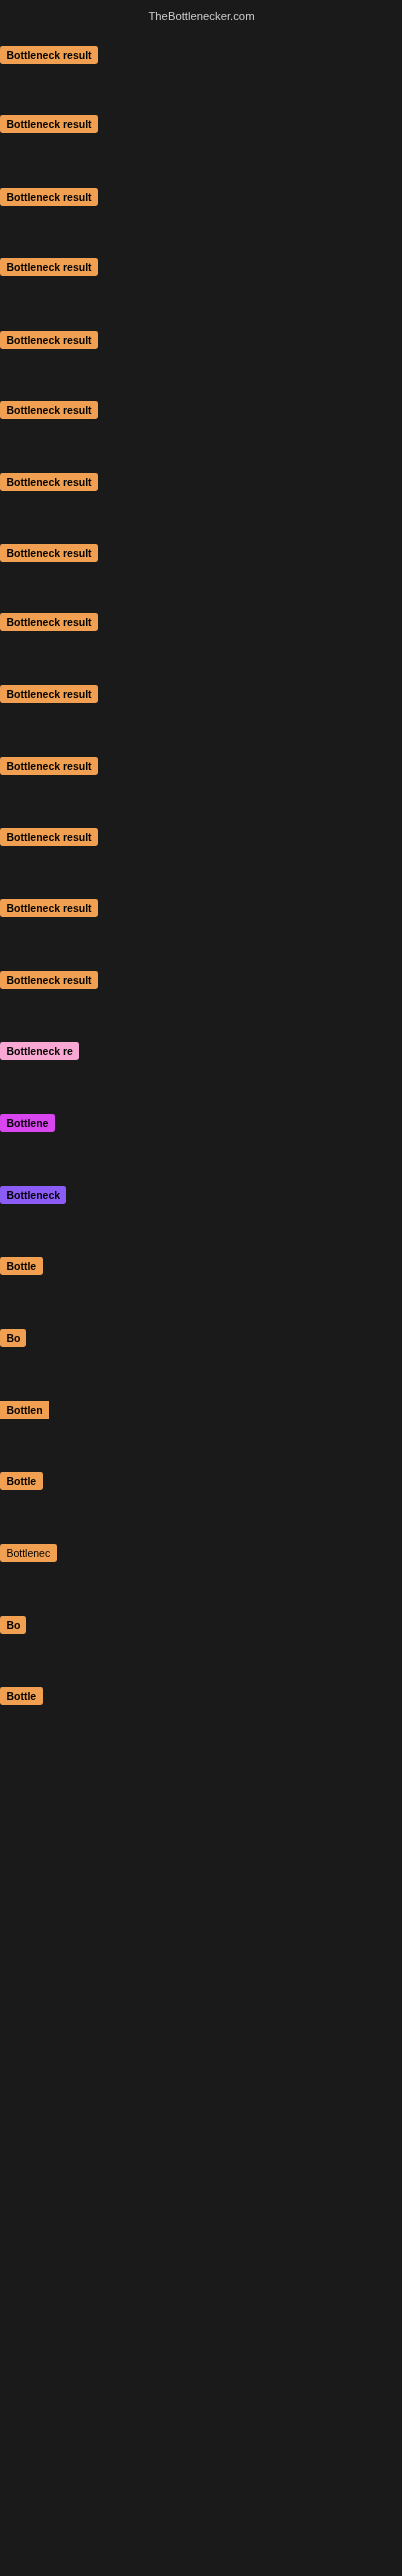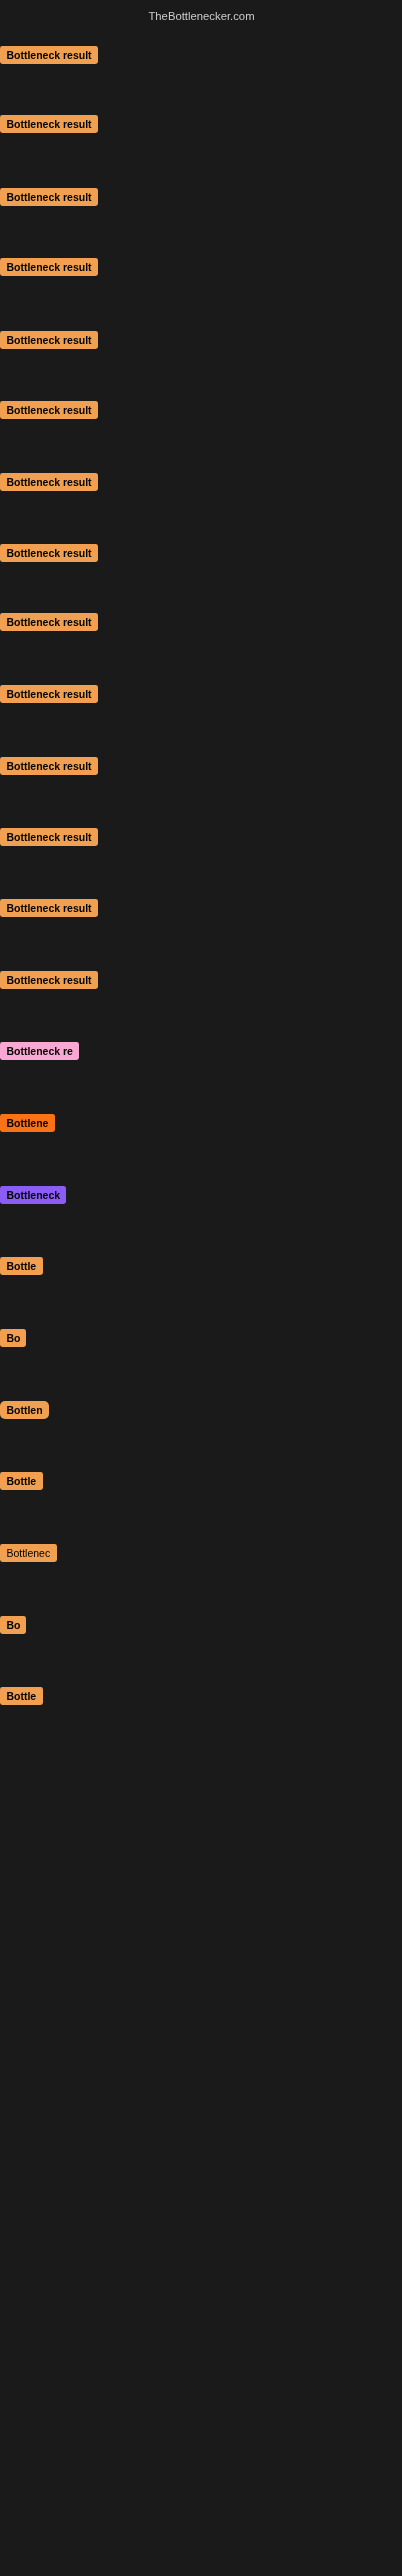--- a/index.html
+++ b/index.html
@@ -32,25 +32,25 @@
       <div style="position: absolute; top: 401px; left: 0px;"><span style="display: inline-block; background-color: rgb(240, 160, 80); color: rgb(0, 0, 0); font-size: 10.5px; font-weight: bold; padding: 3.2px 6.4px; border-radius: 2.4px; white-space: nowrap; overflow: hidden; max-width: 132px; font-family: Arial, sans-serif;">Bottleneck result</span></div>
       <div style="position: absolute; top: 473px; left: 0px;"><span style="display: inline-block; background-color: rgb(240, 160, 80); color: rgb(0, 0, 0); font-size: 10.5px; font-weight: bold; padding: 3.2px 6.4px; border-radius: 2.4px; white-space: nowrap; overflow: hidden; max-width: 131px; font-family: Arial, sans-serif;">Bottleneck result</span></div>
       <div style="position: absolute; top: 544px; left: 0px;"><span style="display: inline-block; background-color: rgb(240, 160, 80); color: rgb(0, 0, 0); font-size: 10.5px; font-weight: bold; padding: 3.2px 6.4px; border-radius: 2.4px; white-space: nowrap; overflow: hidden; max-width: 132px; font-family: Arial, sans-serif;">Bottleneck result</span></div>
       <div style="position: absolute; top: 613px; left: 0px;"><span style="display: inline-block; background-color: rgb(240, 160, 80); color: rgb(0, 0, 0); font-size: 10.5px; font-weight: bold; padding: 3.2px 6.4px; border-radius: 2.4px; white-space: nowrap; overflow: hidden; max-width: 129px; font-family: Arial, sans-serif;">Bottleneck result</span></div>
       <div style="position: absolute; top: 685px; left: 0px;"><span style="display: inline-block; background-color: rgb(240, 160, 80); color: rgb(0, 0, 0); font-size: 10.5px; font-weight: bold; padding: 3.2px 6.4px; border-radius: 2.4px; white-space: nowrap; overflow: hidden; max-width: 127px; font-family: Arial, sans-serif;">Bottleneck result</span></div>
       <div style="position: absolute; top: 757px; left: 0px;"><span style="display: inline-block; background-color: rgb(240, 160, 80); color: rgb(0, 0, 0); font-size: 10.5px; font-weight: bold; padding: 3.2px 6.4px; border-radius: 2.4px; white-space: nowrap; overflow: hidden; max-width: 125px; font-family: Arial, sans-serif;">Bottleneck result</span></div>
       <div style="position: absolute; top: 828px; left: 0px;"><span style="display: inline-block; background-color: rgb(240, 160, 80); color: rgb(0, 0, 0); font-size: 10.5px; font-weight: bold; padding: 3.2px 6.4px; border-radius: 2.4px; white-space: nowrap; overflow: hidden; max-width: 122px; font-family: Arial, sans-serif;">Bottleneck result</span></div>
       <div style="position: absolute; top: 899px; left: 0px;"><span style="display: inline-block; background-color: rgb(240, 160, 80); color: rgb(0, 0, 0); font-size: 10.5px; font-weight: bold; padding: 3.2px 6.4px; border-radius: 2.4px; white-space: nowrap; overflow: hidden; max-width: 119px; font-family: Arial, sans-serif;">Bottleneck result</span></div>
       <div style="position: absolute; top: 971px; left: 0px;"><span style="display: inline-block; background-color: rgb(240, 160, 80); color: rgb(0, 0, 0); font-size: 10.5px; font-weight: bold; padding: 3.2px 6.4px; border-radius: 2.4px; white-space: nowrap; overflow: hidden; max-width: 116px; font-family: Arial, sans-serif;">Bottleneck result</span></div>
       <div style="position: absolute; top: 1042px; left: 0px;"><span style="display: inline-block; background-color: #f9a8d4; color: rgb(0, 0, 0); font-size: 10.5px; font-weight: bold; padding: 3.2px 6.4px; border-radius: 2.4px; white-space: nowrap; overflow: hidden; max-width: 89px; font-family: Arial, sans-serif;">Bottleneck re</span></div>
-      <div style="position: absolute; top: 1114px; left: 0px;"><span style="display: inline-block; background-color: #f97316; color: rgb(0, 0, 0); font-size: 10.5px; font-weight: bold; padding: 3.2px 6.4px; border-radius: 2.4px; white-space: nowrap; overflow: hidden; max-width: 64px; font-family: Arial, sans-serif;">Bottlene</span></div>
+      <div style="position: absolute; top: 1114px; left: 0px;"><span style="display: inline-block; background-color: #d946ef; color: rgb(0, 0, 0); font-size: 10.5px; font-weight: bold; padding: 3.2px 6.4px; border-radius: 2.4px; white-space: nowrap; overflow: hidden; max-width: 64px; font-family: Arial, sans-serif;">Bottlene</span></div>
       <div style="position: absolute; top: 1186px; left: 0px;"><span style="display: inline-block; background-color: #8b5cf6; color: rgb(0, 0, 0); font-size: 10.5px; font-weight: bold; padding: 3.2px 6.4px; border-radius: 2.4px; white-space: nowrap; overflow: hidden; max-width: 71px; font-family: Arial, sans-serif;">Bottleneck</span></div>
       <div style="position: absolute; top: 1257px; left: 0px;"><span style="display: inline-block; background-color: rgb(240, 160, 80); color: rgb(0, 0, 0); font-size: 10.5px; font-weight: bold; padding: 3.2px 6.4px; border-radius: 2.4px; white-space: nowrap; overflow: hidden; max-width: 52px; font-family: Arial, sans-serif;">Bottle</span></div>
       <div style="position: absolute; top: 1329px; left: 0px;"><span style="display: inline-block; background-color: rgb(240, 160, 80); color: rgb(0, 0, 0); font-size: 10.5px; font-weight: bold; padding: 3.2px 6.4px; border-radius: 2.4px; white-space: nowrap; overflow: hidden; max-width: 26px; font-family: Arial, sans-serif;">Bo</span></div>
-      <div style="position: absolute; top: 1401px; left: 0px;"><span style="display: inline-block; background-color: rgb(240, 160, 80); color: rgb(0, 0, 0); font-size: 10.5px; font-weight: bold; padding: 3.2px 6.4px; border-radius: 5px; white-space: nowrap; overflow: hidden; max-width: 58px; font-family: Arial, sans-serif;">Bottlen</span></div>
+      <div style="position: absolute; top: 1401px; left: 0px;"><span style="display: inline-block; background-color: rgb(240, 160, 80); color: rgb(0, 0, 0); font-size: 10.5px; font-weight: bold; padding: 3.2px 6.4px; border-radius: 0; white-space: nowrap; overflow: hidden; max-width: 58px; font-family: Arial, sans-serif;">Bottlen</span></div>
       <div style="position: absolute; top: 1472px; left: 0px;"><span style="display: inline-block; background-color: rgb(240, 160, 80); color: rgb(0, 0, 0); font-size: 10.5px; font-weight: bold; padding: 3.2px 6.4px; border-radius: 2.4px; white-space: nowrap; overflow: hidden; max-width: 52px; font-family: Arial, sans-serif;">Bottle</span></div>
       <div style="position: absolute; top: 1544px; left: 0px;"><span style="display: inline-block; background-color: rgb(240, 160, 80); color: rgb(0, 0, 0); font-size: 10.5px; font-weight: normal; padding: 3.2px 6.4px; border-radius: 2.4px; white-space: nowrap; overflow: hidden; max-width: 68px; font-family: Arial, sans-serif;">Bottlenec</span></div>
       <div style="position: absolute; top: 1616px; left: 0px;"><span style="display: inline-block; background-color: rgb(240, 160, 80); color: rgb(0, 0, 0); font-size: 10.5px; font-weight: bold; padding: 3.2px 6.4px; border-radius: 2.4px; white-space: nowrap; overflow: hidden; max-width: 26px; font-family: Arial, sans-serif;">Bo</span></div>
       <div style="position: absolute; top: 1687px; left: 0px;"><span style="display: inline-block; background-color: rgb(240, 160, 80); color: rgb(0, 0, 0); font-size: 10.5px; font-weight: bold; padding: 3.2px 6.4px; border-radius: 2.4px; white-space: nowrap; overflow: hidden; max-width: 52px; font-family: Arial, sans-serif;">Bottle</span></div>
     </div>
 
 </div>
 
 
 </body></html>

